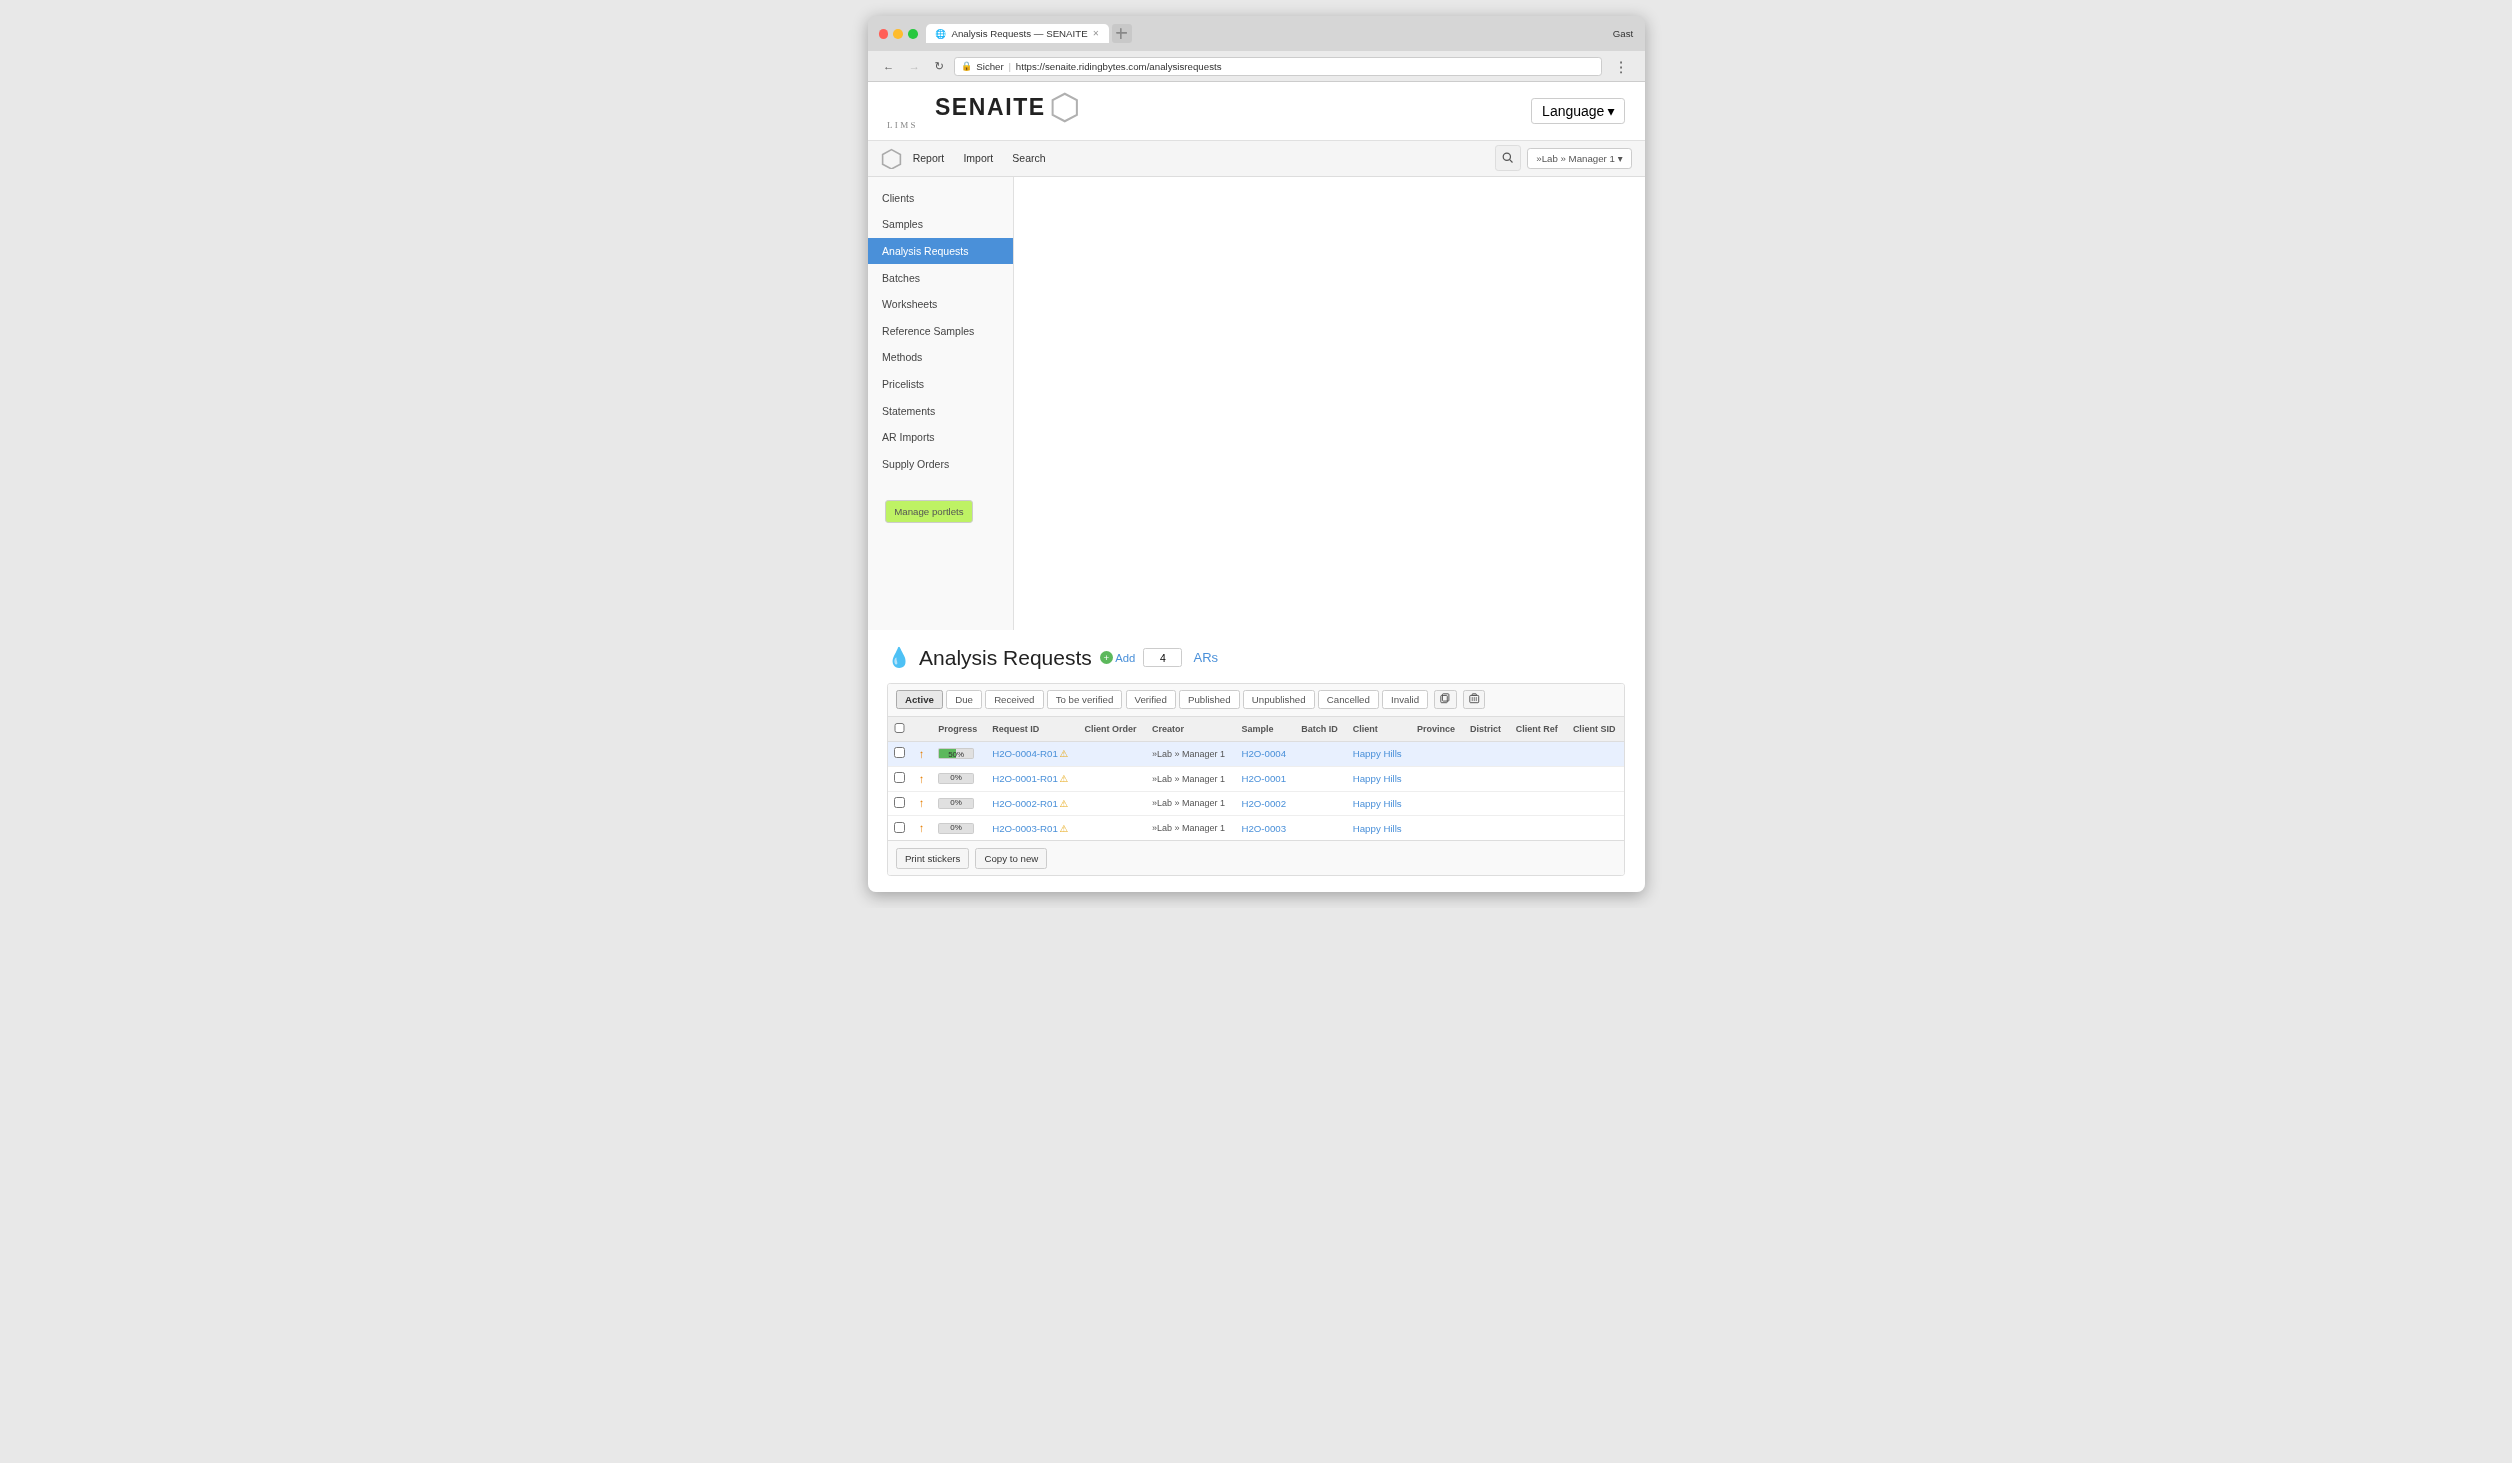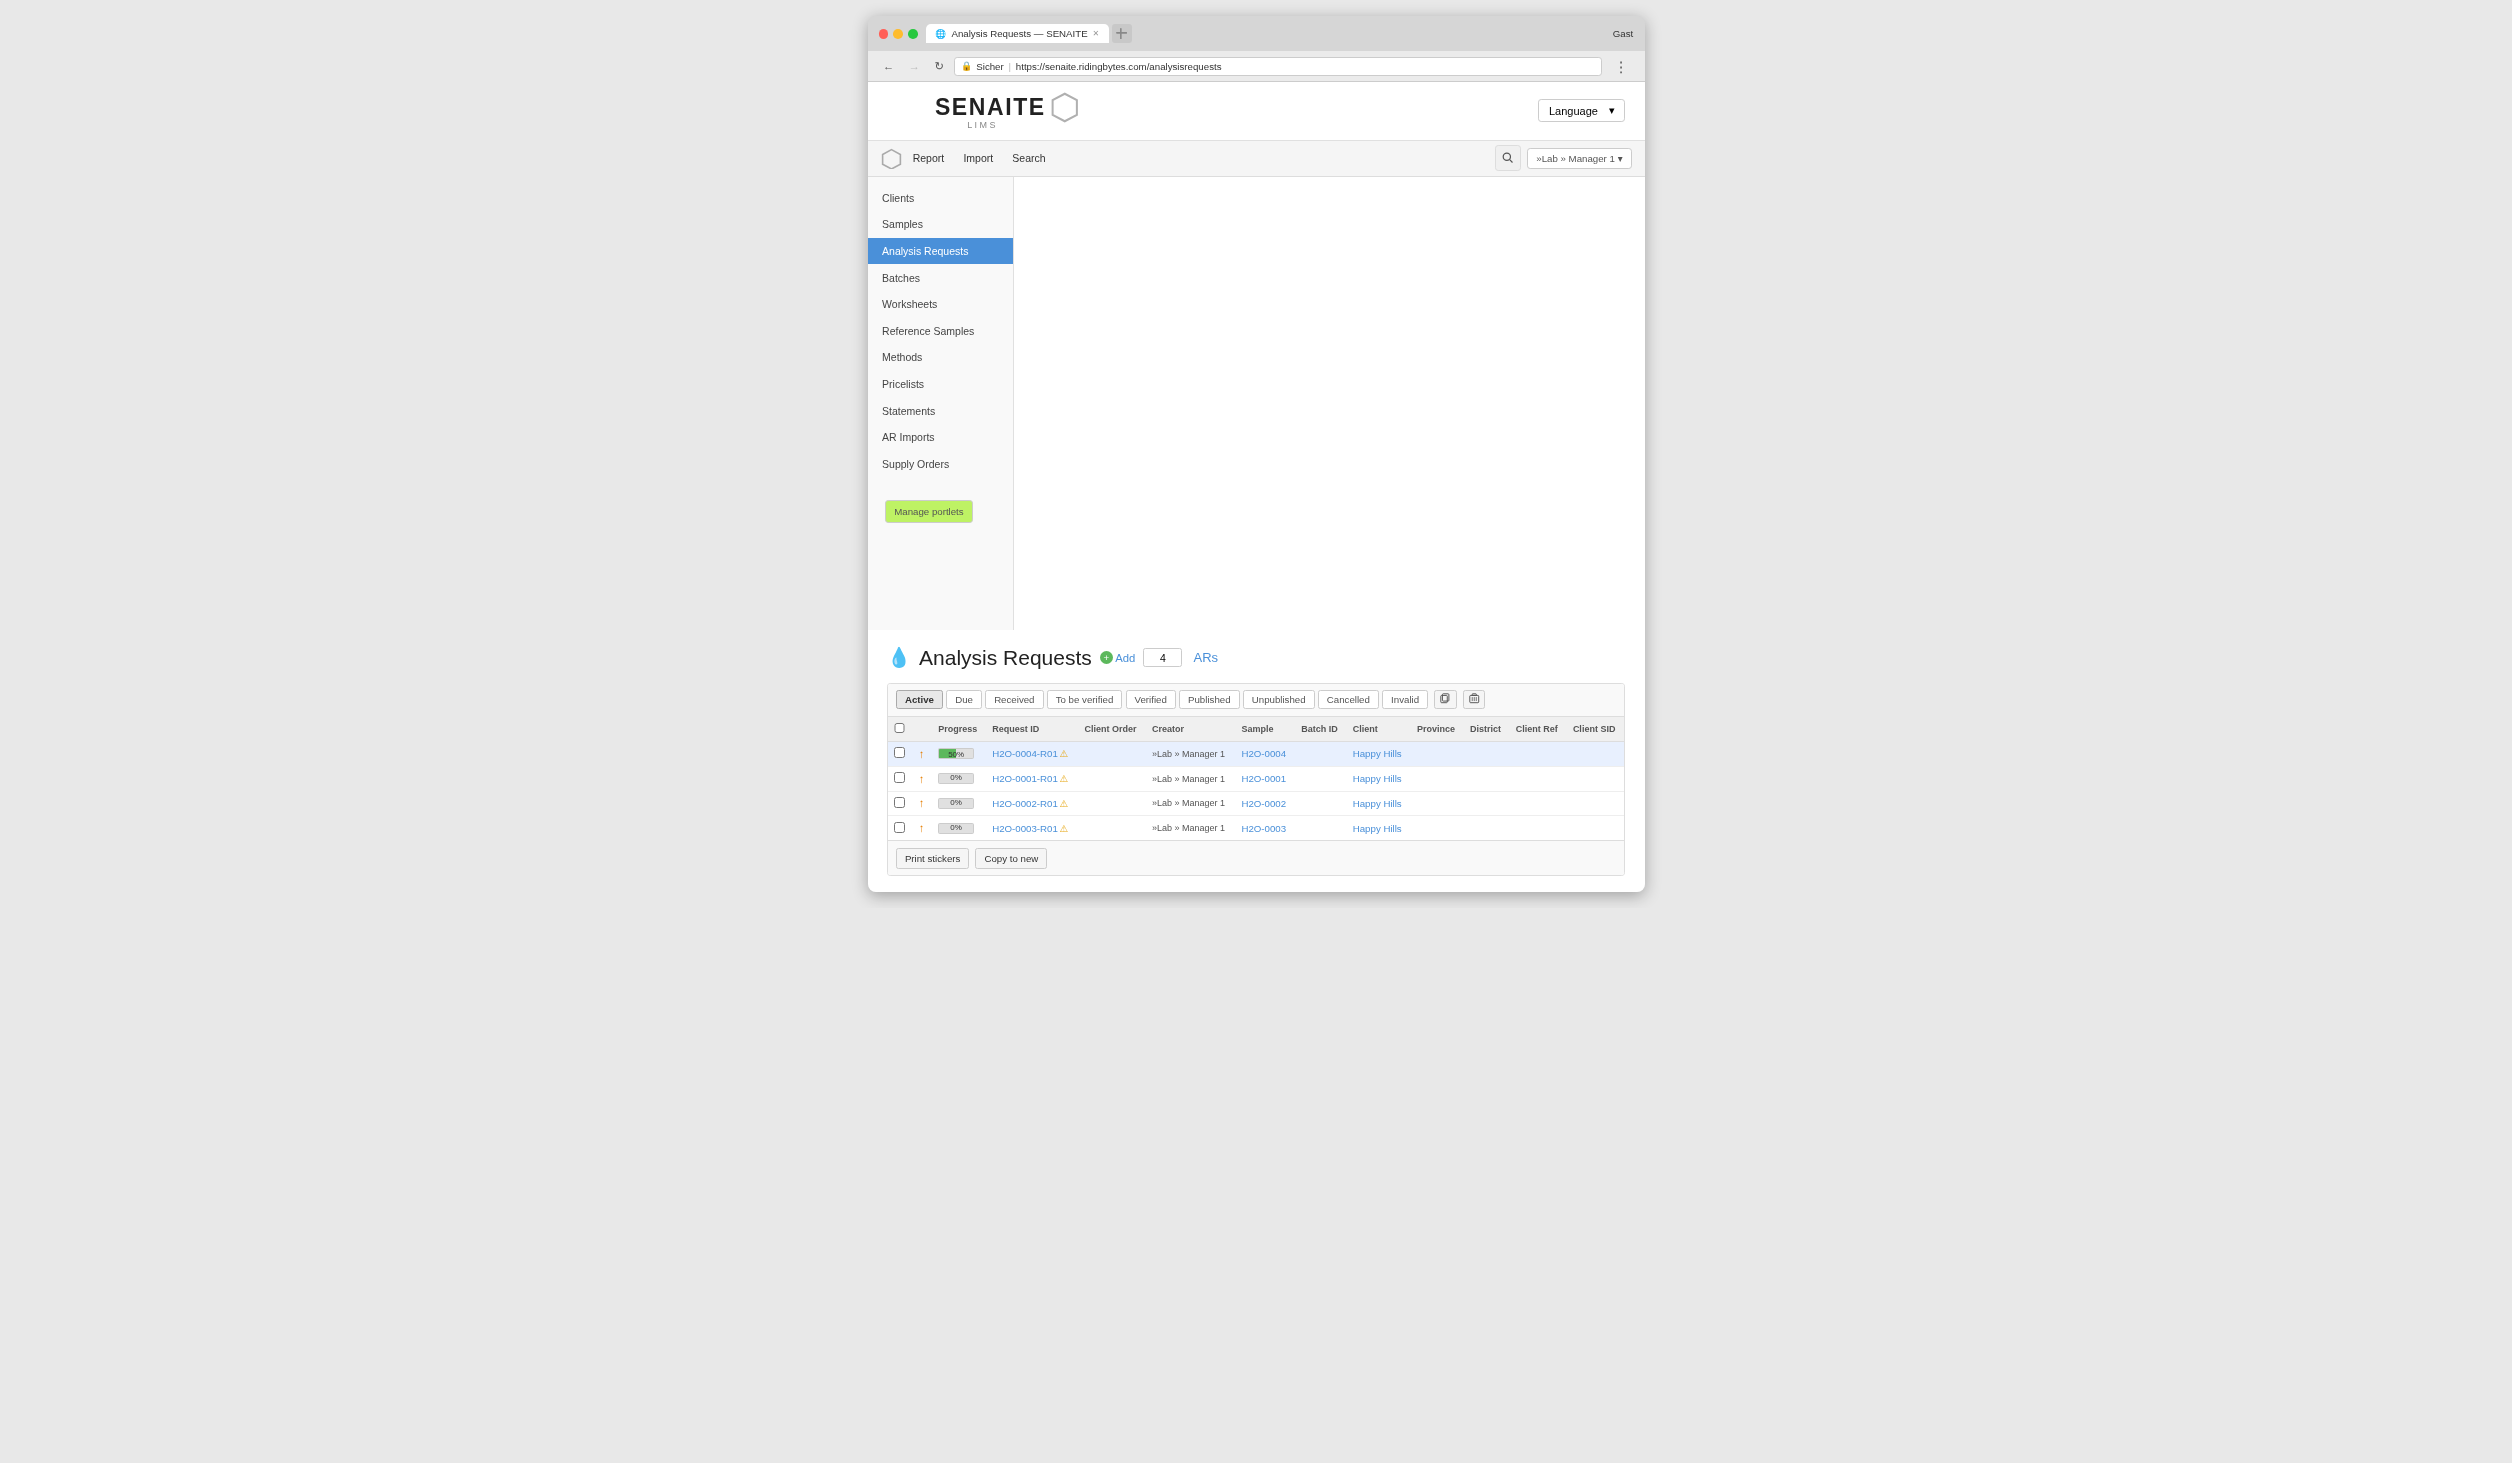--- a/index.html
+++ b/index.html
@@ -24,22 +24,22 @@
     .url-bar { flex: 1; background: #fff; border: 0.8px solid #ccc; border-radius: 3.2px; padding: 3.2px 6.5px; font-size: 9.7px; color: #333; display: flex; align-items: center; gap: 3.2px; }
     .lock-icon { color: #4a90d9; font-size: 9px; }
     .url-text { color: #333; font-size: 9.7px; }
     .kebab { background: none; border: none; color: #555; font-size: 14.6px; cursor: pointer; padding: 1.6px 4.9px; }
     .user-label { font-size: 9.7px; color: #333; }
 
     
     .app { background: #fff; min-height: 486px; }
     .logo { display: flex; align-items: center; }
     .logo-text { font-size: 23px; font-weight: 700; color: #222; letter-spacing: 1.6px; margin-left: 48px; }
-    .logo-lims { font-size: 9px; color: #888; letter-spacing: 2.4px; display: block; text-align: center; margin-top: -3.2px; }
-    .lang-btn { background: #fff; border: 0.8px solid #ccc; border-radius: 3.2px; padding: 4px 9.7px; font-size: 11px; cursor: pointer; display: flex; align-items: flex-end; gap: 11px; }
+    .logo-lims { font-size: 9px; color: #888; letter-spacing: 2.4px; display: block; text-align: left; margin-top: -3.2px; font-family: Liberation Serif, serif; }
+    .lang-btn { background: #fff; border: 0.8px solid #ccc; border-radius: 3.2px; padding: 4px 9.7px; font-size: 14px; cursor: pointer; display: flex; align-items: flex-end; gap: 3px; }
 
     
     .sec-nav { background: #f5f5f5; border-bottom: 0.8px solid #ddd; padding: 0 13px; display: flex; align-items: center; justify-content: space-between; height: 36px; }
     .sec-nav-left { display: flex; align-items: center; gap: 3.2px; }
     .sec-nav-item { background: none; border: none; font-size: 10.5px; color: #333; cursor: pointer; padding: 4.9px 8px; border-radius: 3.2px; }
     .sec-nav-right { display: flex; align-items: center; gap: 6.5px; }
     .search-btn { background: #f0f0f0; border: 0.8px solid #ddd; border-radius: 3.2px; width: 26px; height: 26px; display: flex; align-items: center; justify-content: center; cursor: pointer; }
     .breadcrumb-btn { background: #fff; border: 0.8px solid #ccc; border-radius: 3.2px; padding: 4px 8px; font-size: 9.7px; cursor: pointer; color: #555; }
 
     

